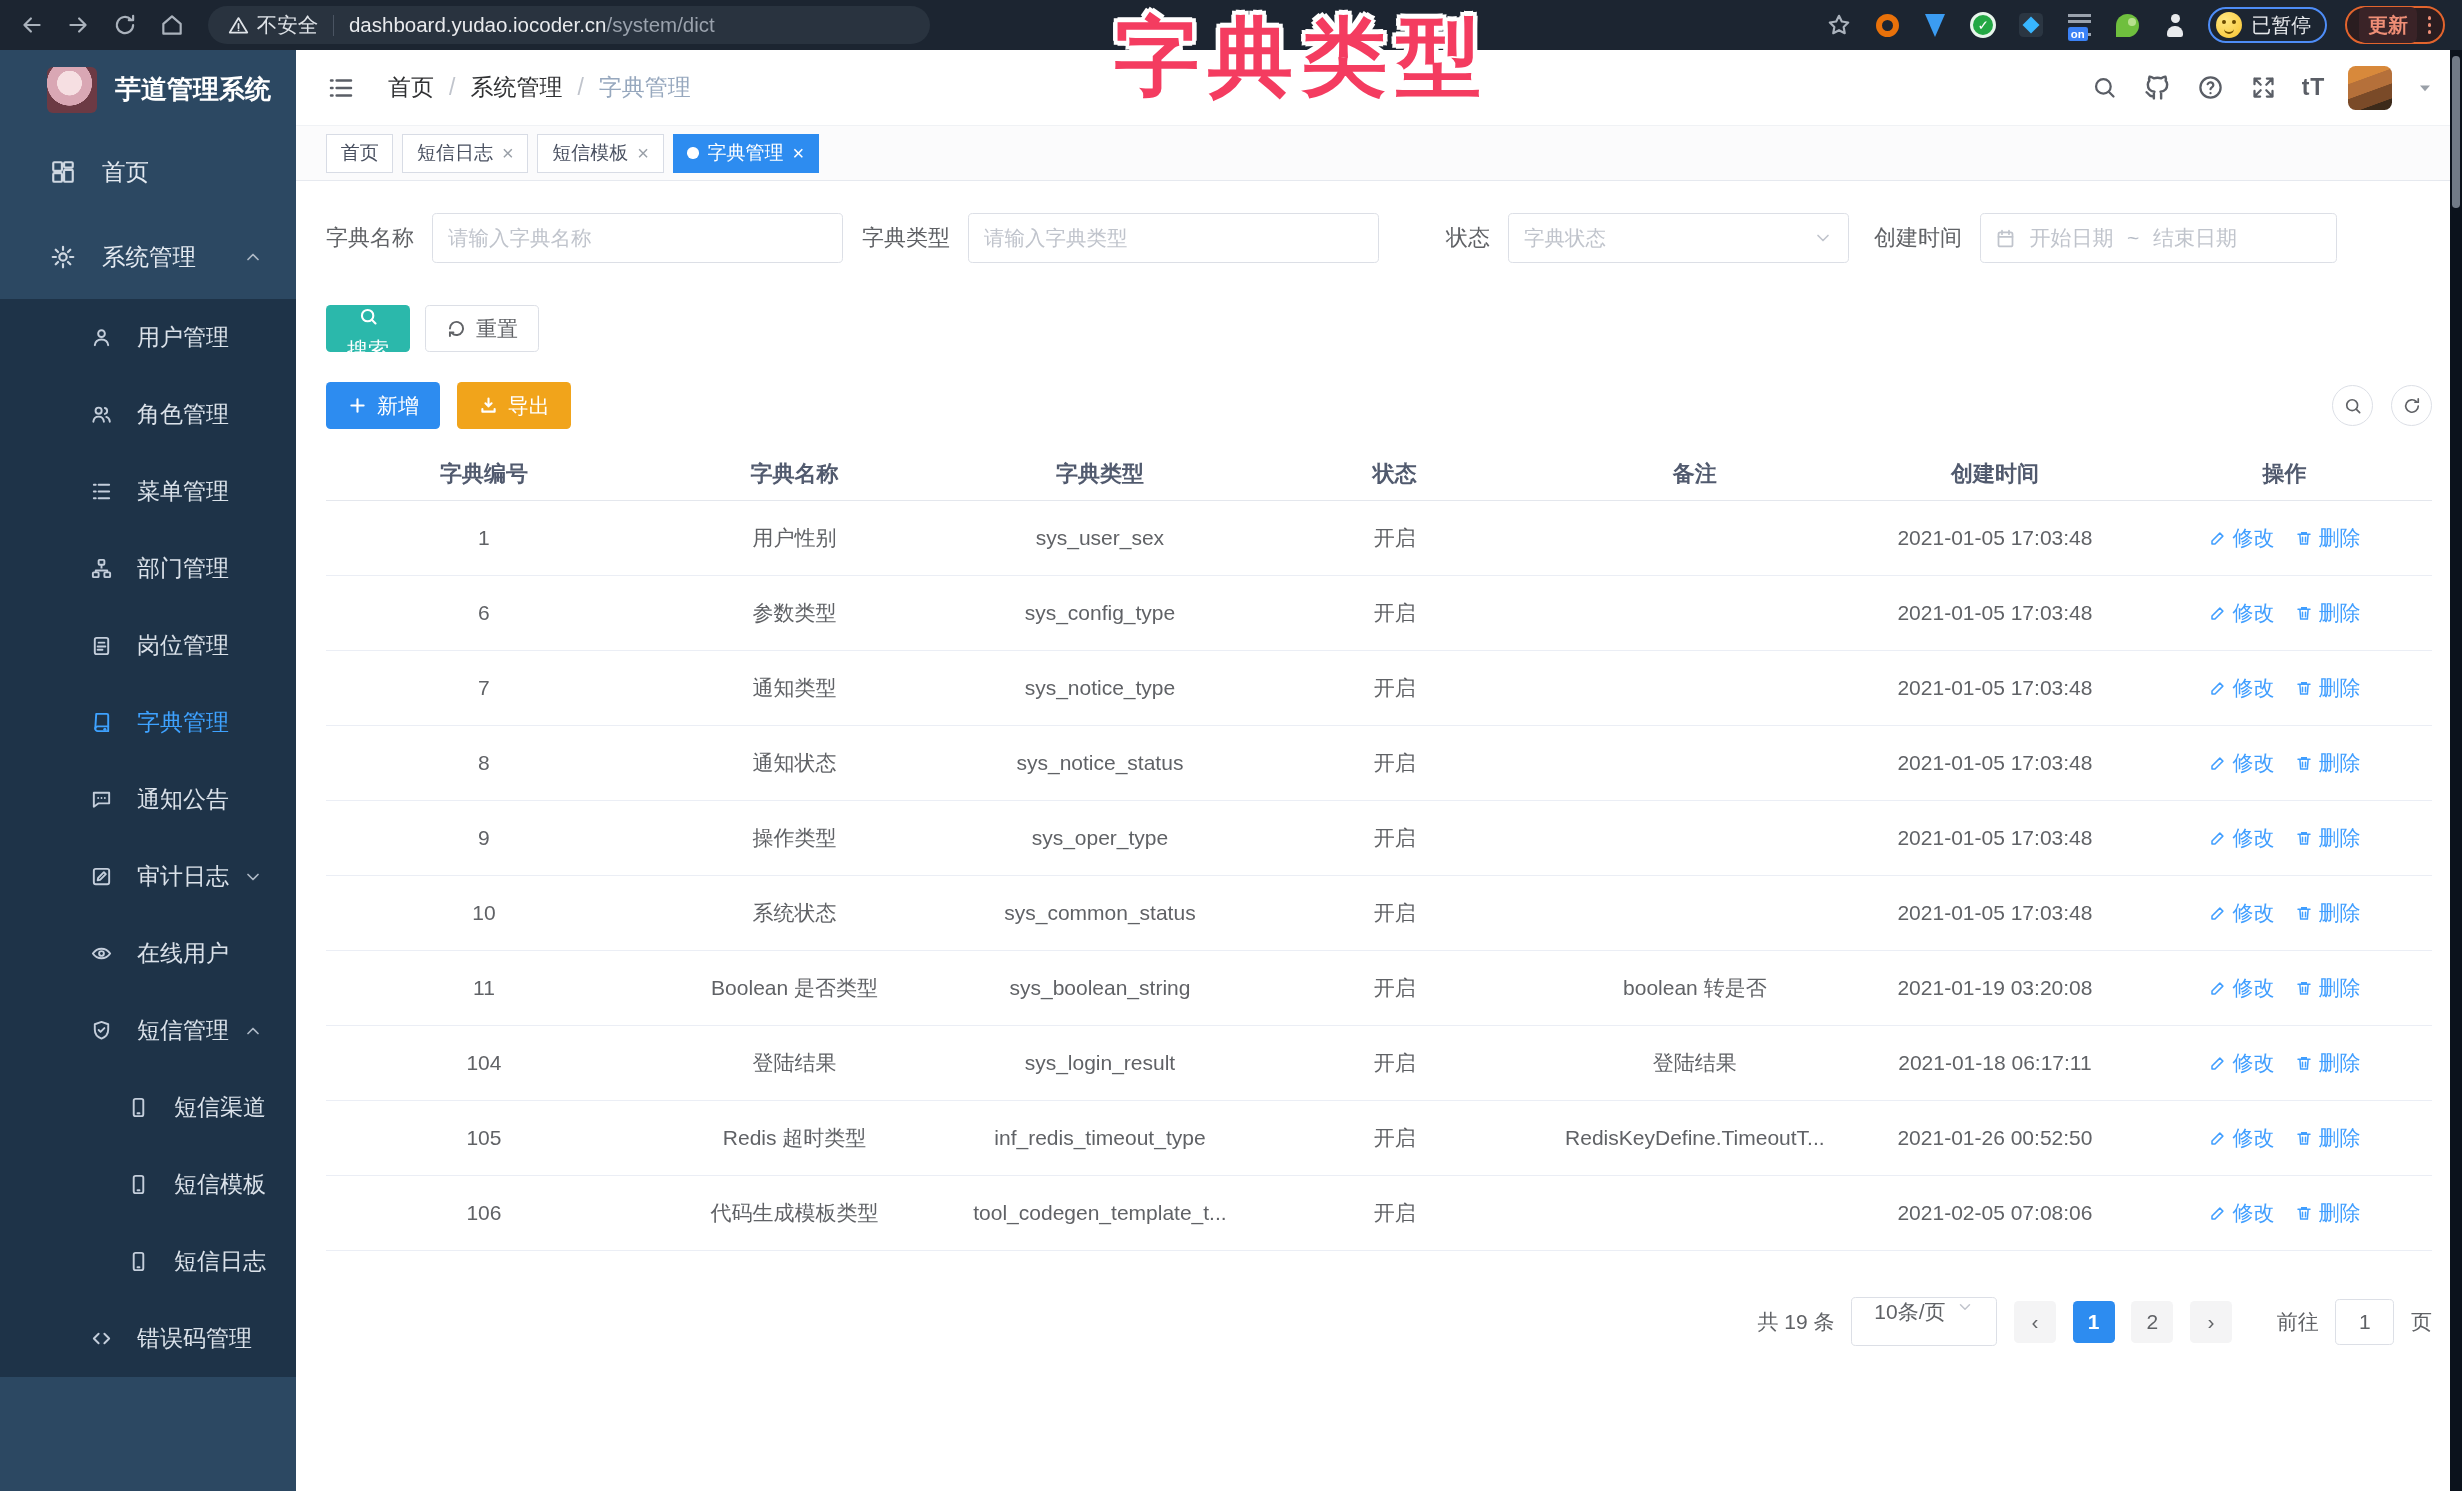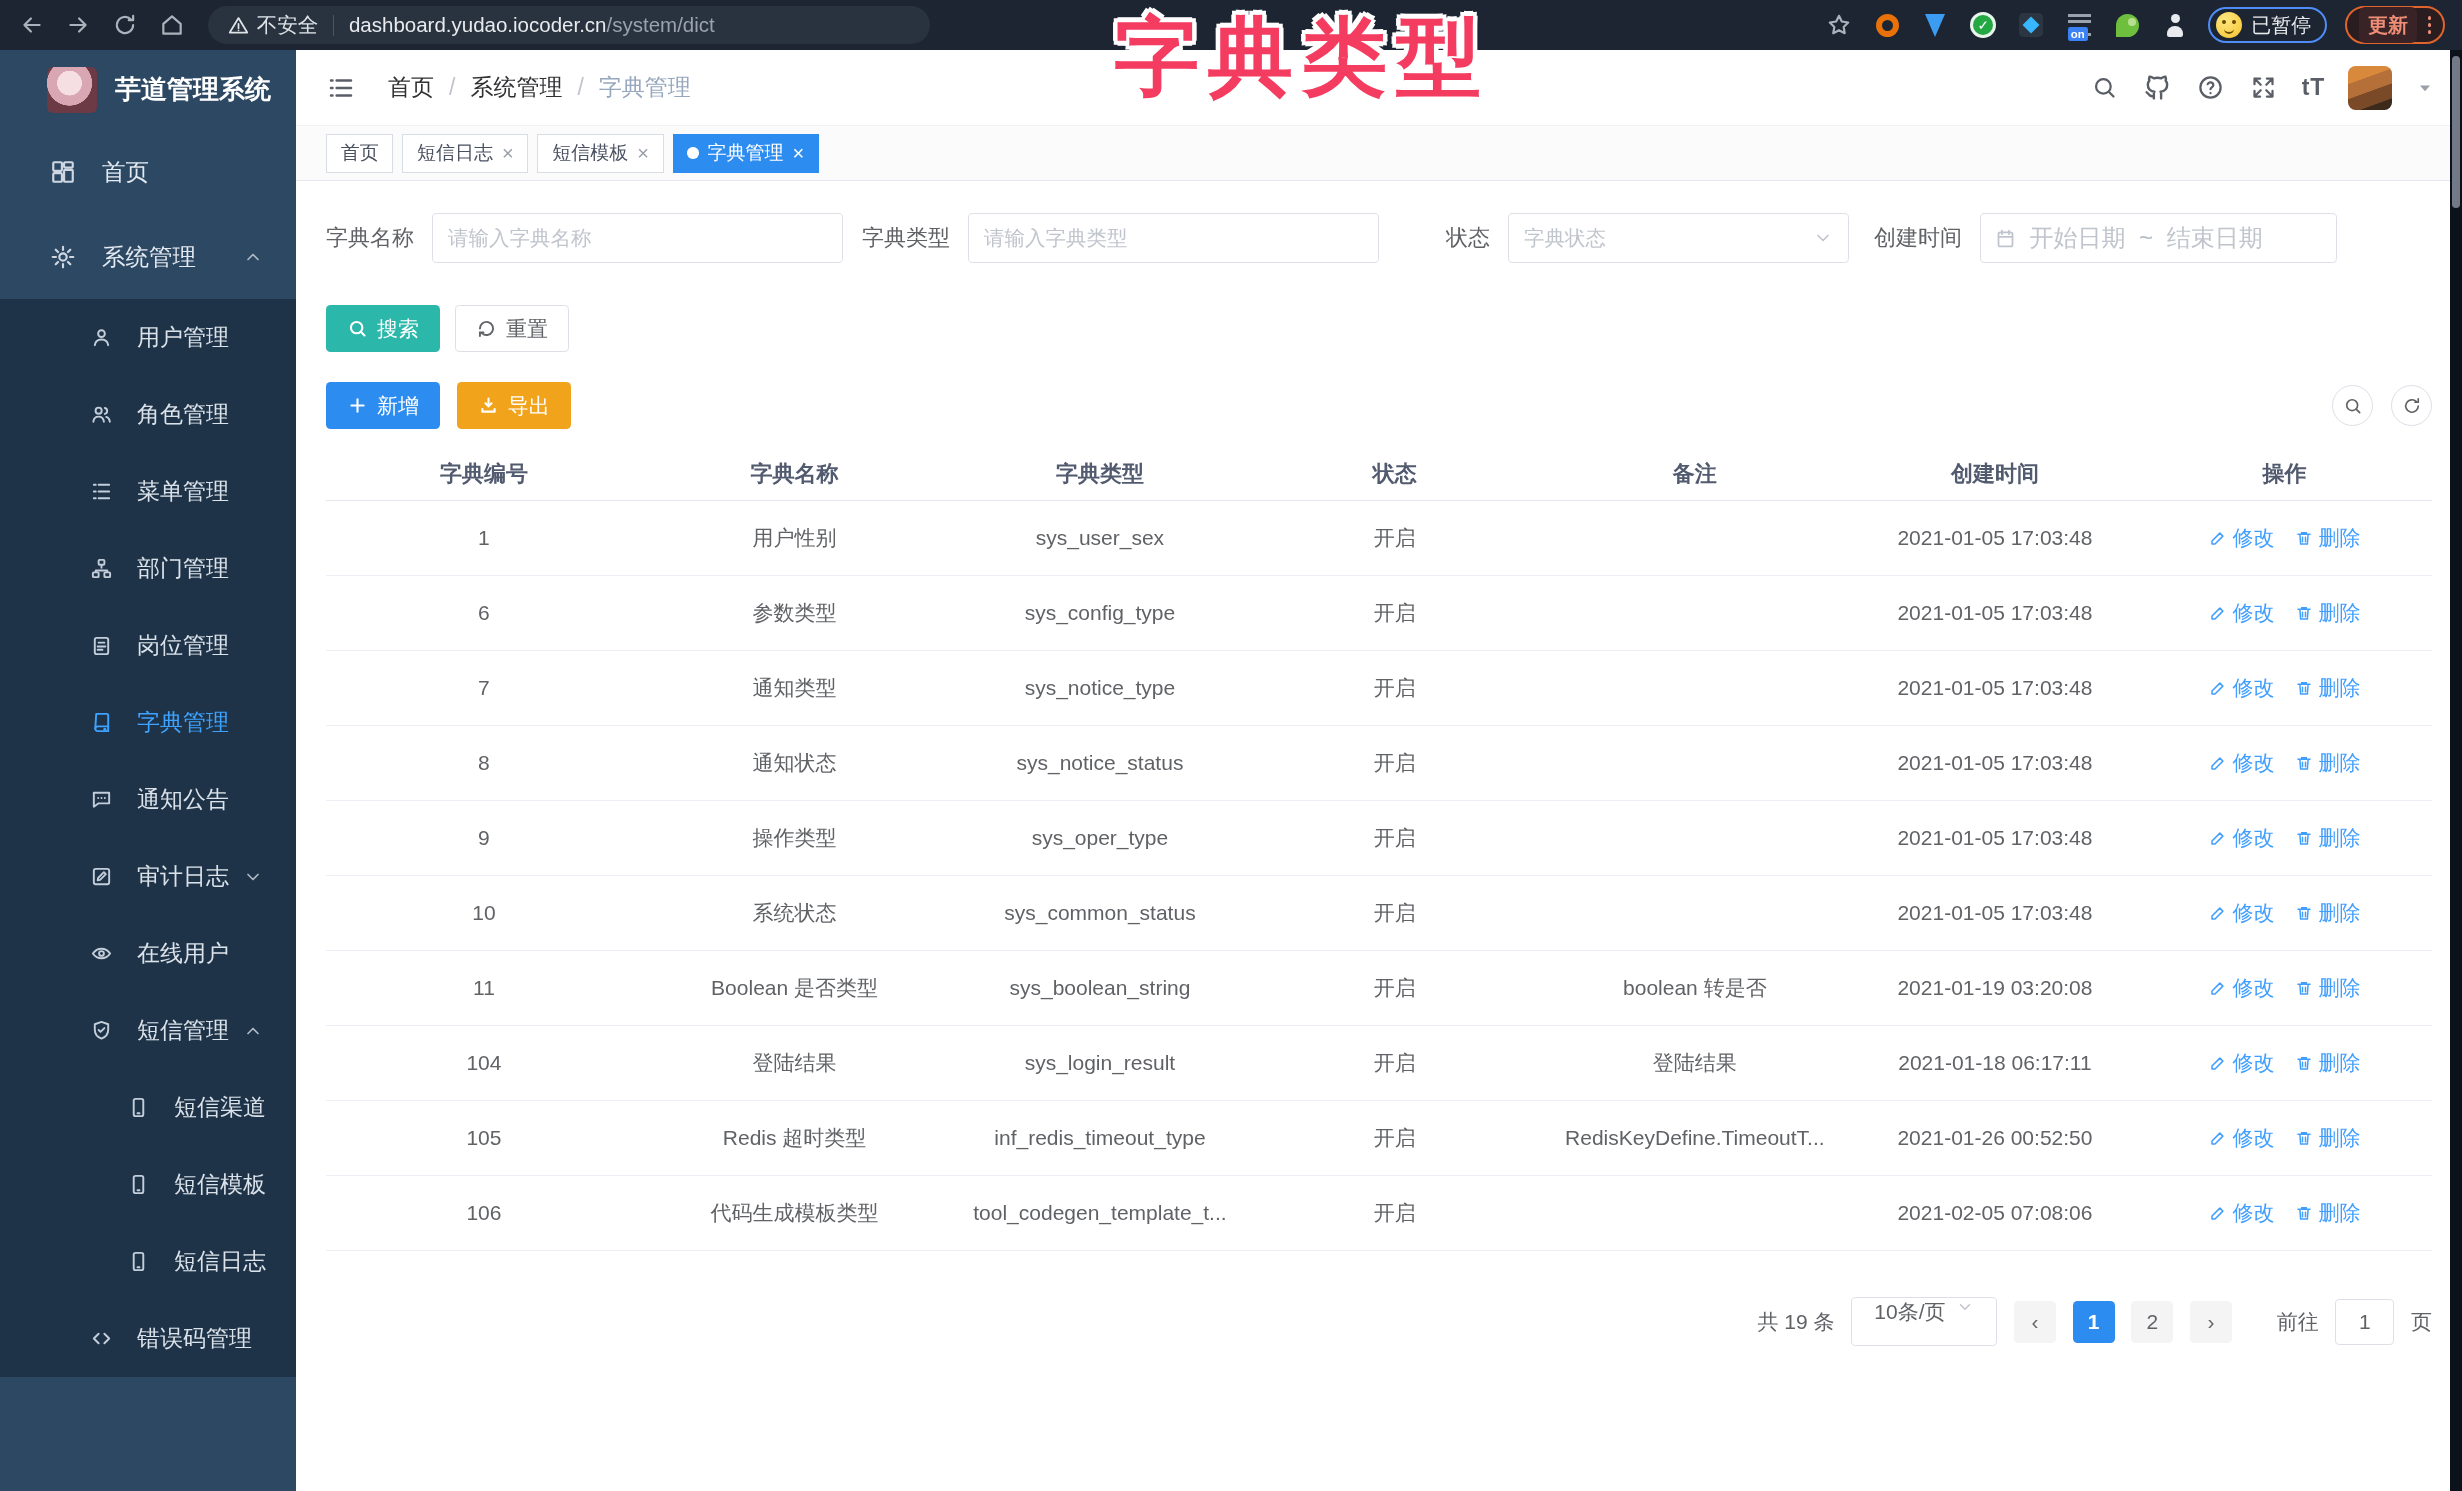--- a/index.html
+++ b/index.html
@@ -84,28 +84,28 @@
 
   #content{flex:1;background:#fff;padding:32px 30px 0 30px;box-sizing:border-box;position:relative;}
 
   
   .filter-row{display:flex;align-items:center;height:50px;}
   .f-label{font-size:22px;color:#606266;margin-right:18px;white-space:nowrap;}
   .f-input{width:411px;height:50px;border:0.8px solid #dcdfe6;border-radius:4.6px;box-sizing:border-box;font-size:20.5px;color:#606266;padding:0 15px;outline:none;background:#fff;font-family:inherit;}
   .f-input::placeholder{color:#c0c4cc;}
   .f-select{width:341px;height:50px;border:0.8px solid #dcdfe6;border-radius:4.6px;box-sizing:border-box;display:flex;align-items:center;padding:0 15px;color:#c0c4cc;font-size:20.5px;cursor:pointer;}
   .f-select .chev{margin-left:auto;color:#c0c4cc;}
-  .f-date{width:357px;height:50px;border:0.8px solid #dcdfe6;border-radius:4.6px;box-sizing:border-box;display:flex;align-items:center;gap:13.7px;padding:0 13.7px;color:#c0c4cc;font-size:24px;cursor:pointer;}
+  .f-date{width:357px;height:50px;border:0.8px solid #dcdfe6;border-radius:4.6px;box-sizing:border-box;display:flex;align-items:center;gap:13.7px;padding:0 13.7px;color:#c0c4cc;font-size:21px;cursor:pointer;}
   .f-date .sep{color:#b6bcc6;}
 
   
   .btn-row{display:flex;align-items:center;margin-top:42px;}
   .btn{height:47px;border-radius:4.6px;display:inline-flex;align-items:center;gap:9px;padding:0 20px;font-size:21px;cursor:pointer;box-sizing:border-box;border:0.8px solid transparent;}
   .btn .ic{flex:0 0 auto;}
-  .btn-search{background:#2bb8ab;color:#fff;}
+  .btn-search{background:#2bb8ab;color:#fff;flex-direction:column;}
   .btn-reset{background:#fff;color:#606266;border-color:#dcdfe6;margin-left:15px;}
   .toolbar-row{display:flex;align-items:center;margin-top:30px;}
   .btn-add{background:#2d8cf0;color:#fff;}
   .btn-export{background:#f1a41b;color:#fff;margin-left:16.7px;}
   .round-btns{margin-left:auto;display:flex;gap:18px;}
   .round-btn{width:39px;height:39px;border-radius:50%;border:0.8px solid #dcdfe6;background:#fff;color:#606266;display:flex;align-items:center;justify-content:center;cursor:pointer;}
 
   
   #table{margin-top:18px;}
   .t-head,.t-row{display:grid;grid-template-columns:15% 14.5% 14.5% 13.5% 15% 13.5% 14%;align-items:center;}

